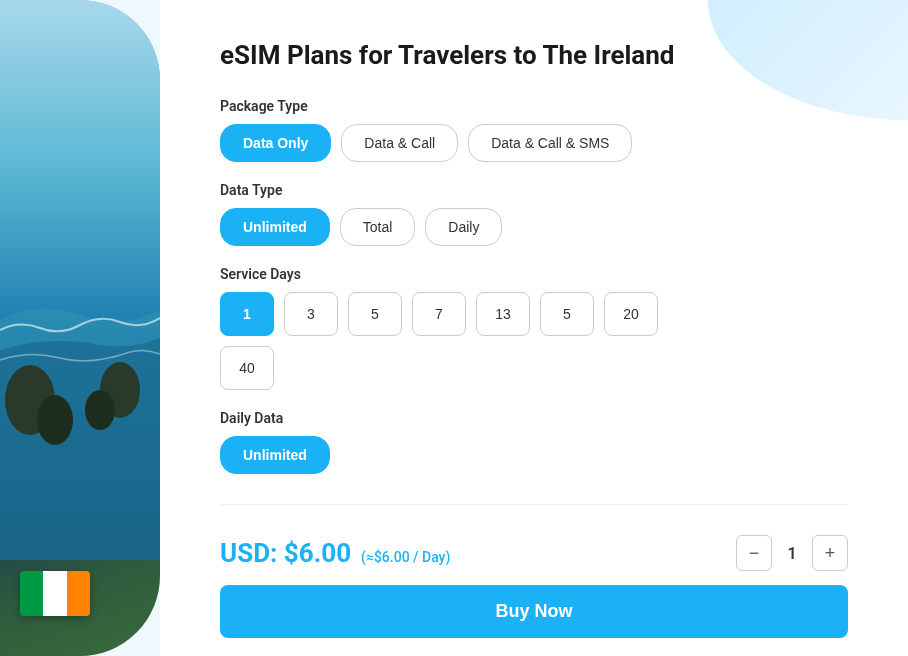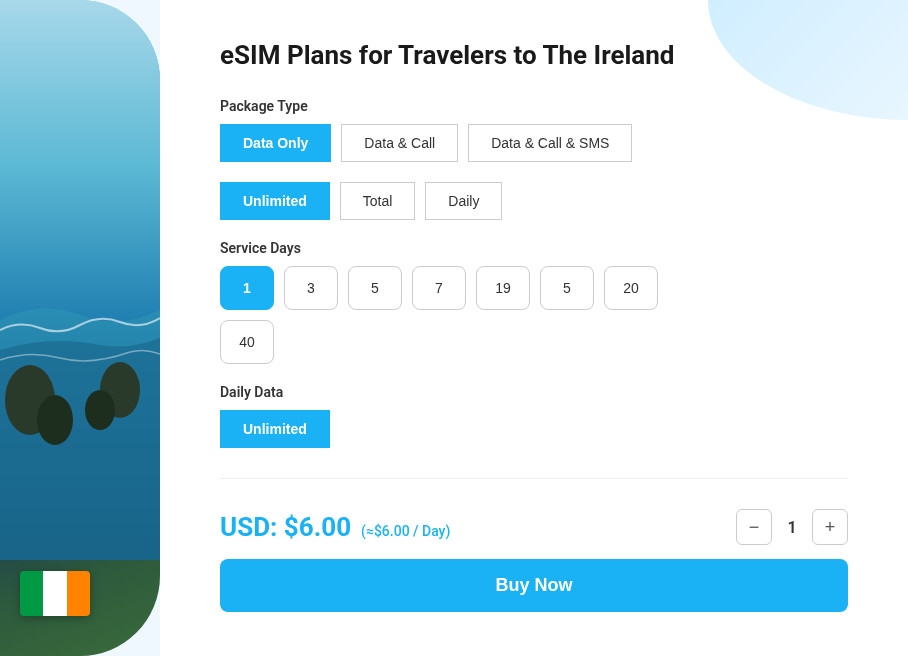--- a/index.html
+++ b/index.html
@@ -97,21 +97,21 @@
     }
 
     .options-row {
       display: flex;
       gap: 10px;
       flex-wrap: wrap;
     }
 
     .option-btn {
       padding: 10px 22px;
-      border-radius: 0;
+      border-radius: 16px;
       border: 1.5px solid #ccc;
       background: #fff;
       font-size: 14px;
       font-weight: 500;
       color: #333;
       cursor: pointer;
       transition: all 0.15s;
     }
 
     .option-btn.active {
@@ -287,35 +287,36 @@
   <div class="section">
     <div class="section-label">Package Type</div>
     <div class="options-row">
       <button class="option-btn active">Data Only</button>
       <button class="option-btn">Data &amp; Call</button>
       <button class="option-btn">Data &amp; Call &amp; SMS</button>
     </div>
   </div>
 
   <div class="section">
+    <div class="section-label">Data Type</div>
     <div class="options-row">
       <button class="option-btn active">Unlimited</button>
       <button class="option-btn">Total</button>
       <button class="option-btn">Daily</button>
     </div>
   </div>
 
   <div class="section">
     <div class="section-label">Service Days</div>
     <div class="days-row">
       <button class="day-btn active">1</button>
       <button class="day-btn">3</button>
       <button class="day-btn">5</button>
       <button class="day-btn">7</button>
-      <button class="day-btn">19</button>
+      <button class="day-btn">13</button>
       <button class="day-btn">5</button>
       <button class="day-btn">20</button>
     </div>
     <div class="days-row" style="margin-top:10px;">
       <button class="day-btn">40</button>
     </div>
   </div>
 
   <div class="section">
     <div class="section-label">Daily Data</div>

